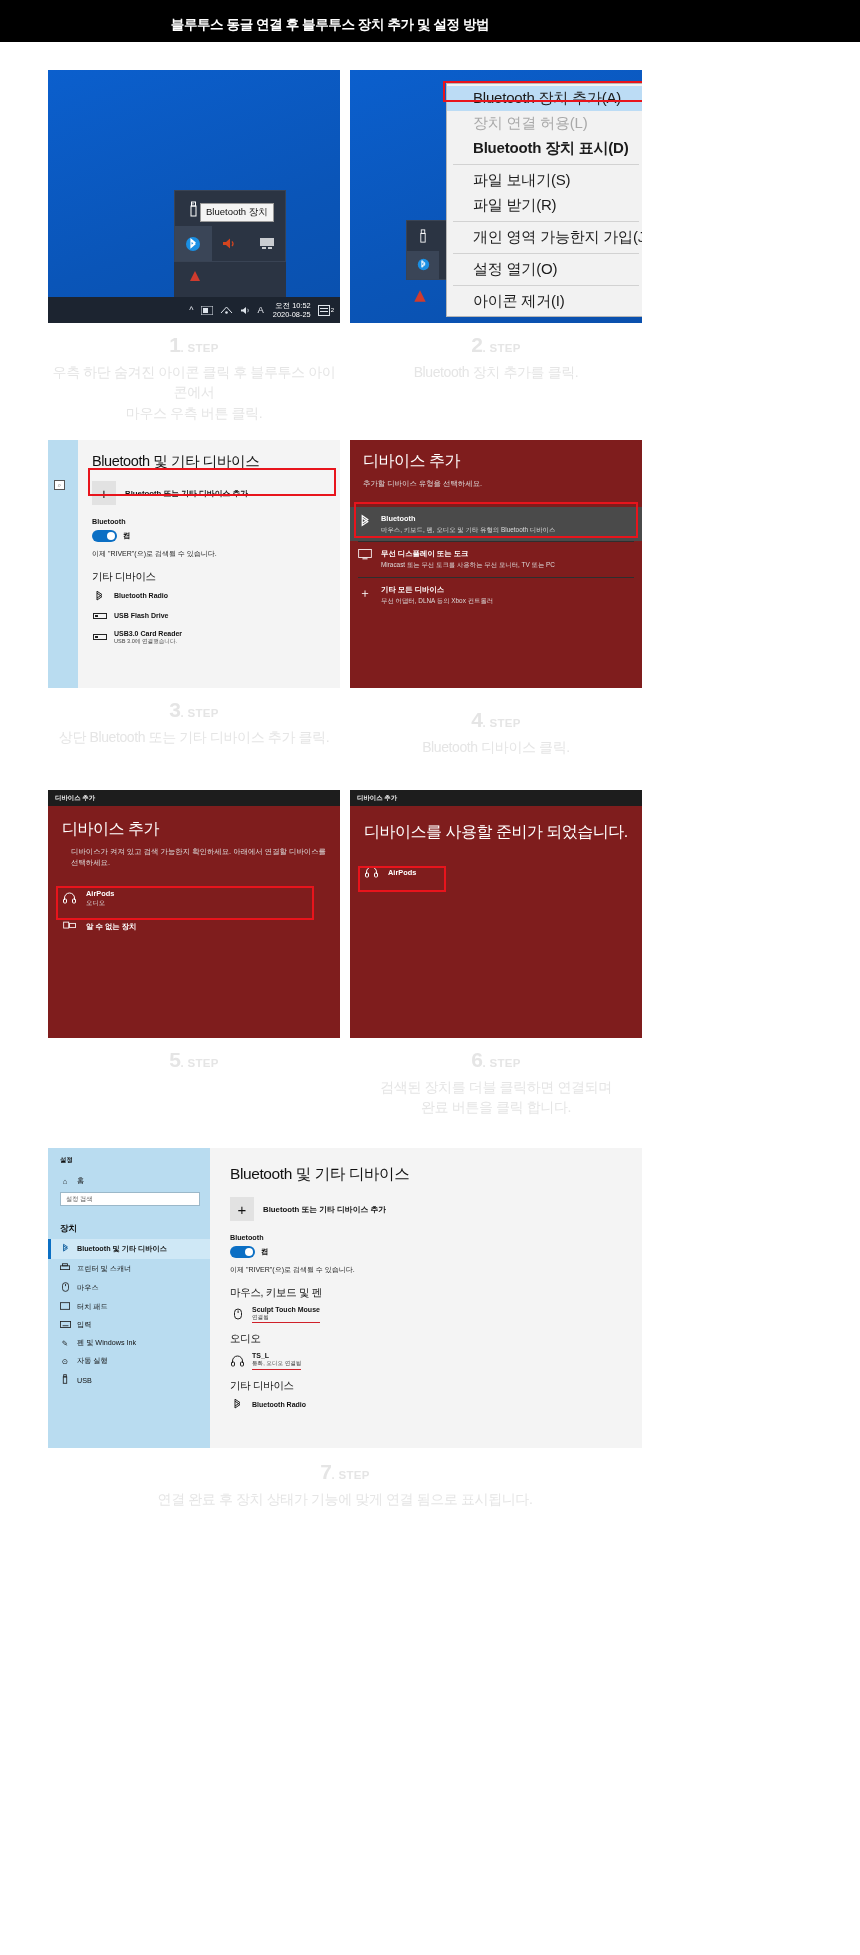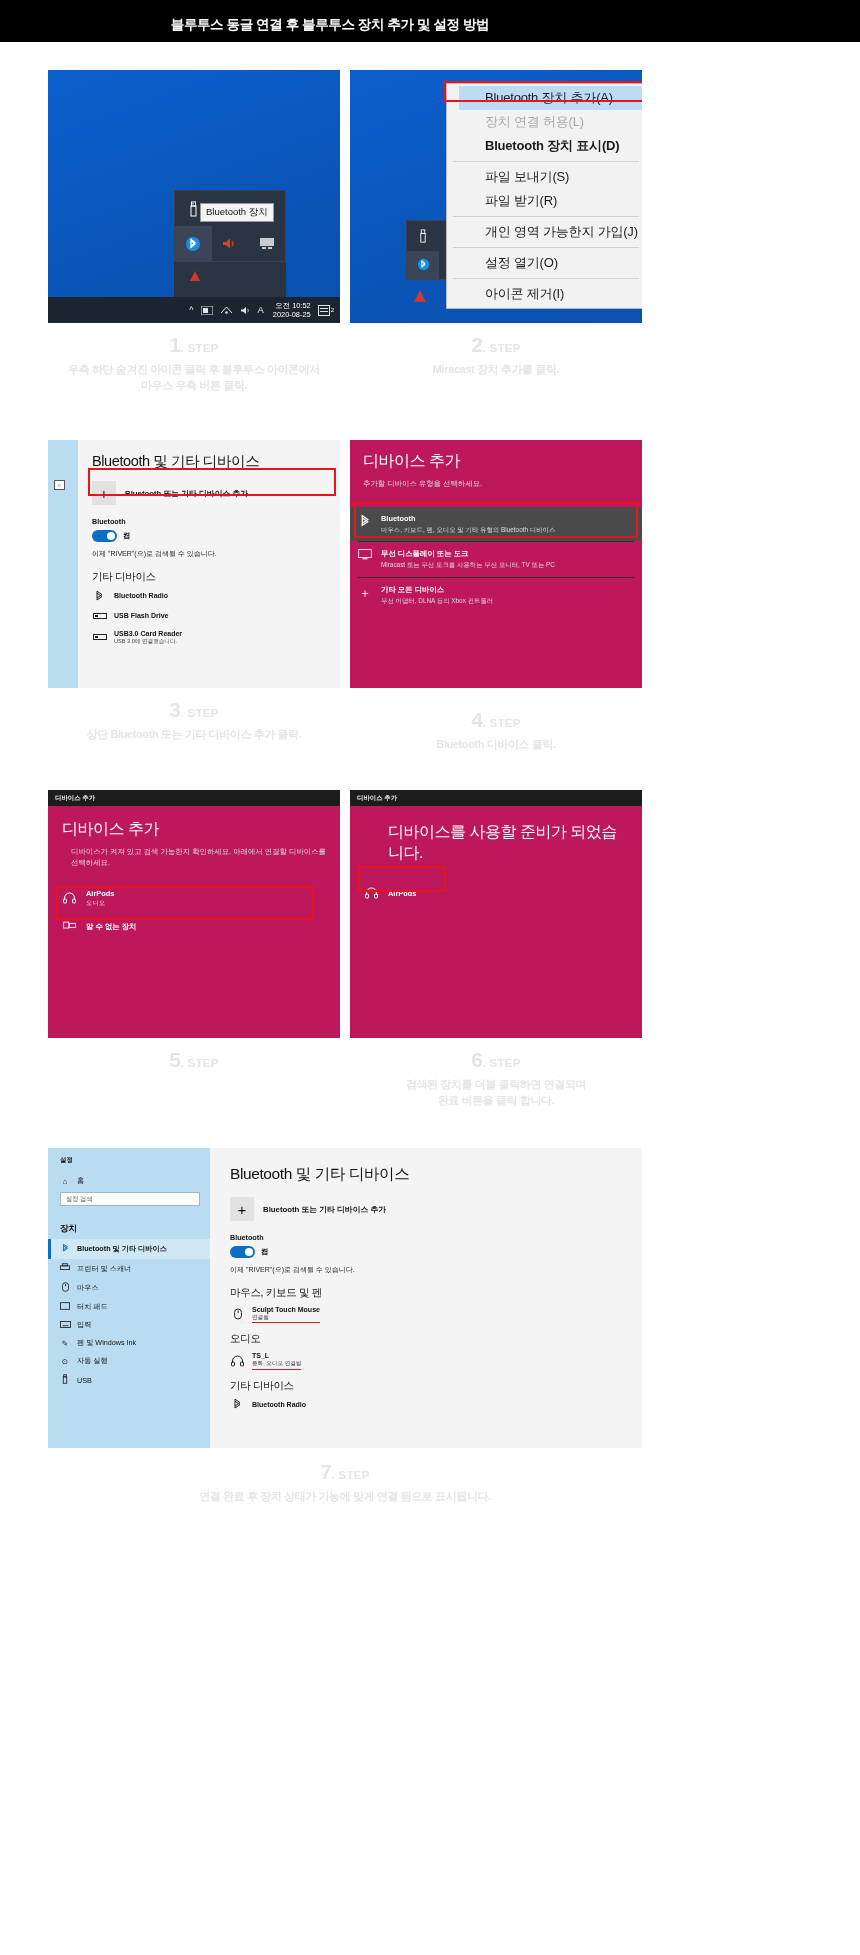--- a/index.html
+++ b/index.html
@@ -27,41 +27,41 @@
   .sheet {
     position:absolute; left:0; top:42px; width:860px; height:1913px;
     background:#fff;
   }
 
   
   .shot { position:absolute; overflow:hidden; }
   .cap { position:absolute; text-align:center; color:#e5e5e5; }
   .cap .num { font-size:21px; font-weight:bold; letter-spacing:-0.5px; }
   .cap .stp { font-size:11.5px; font-weight:bold; letter-spacing:0.3px; }
-  .cap .desc { font-size:11px; font-weight:bold; line-height:1.45; margin-top:5px; letter-spacing:-0.4px;}
+  .cap .desc { font-size:14px; font-weight:normal; line-height:1.45; margin-top:5px; letter-spacing:-0.4px;}
 
   
   .desk { width:100%; height:100%; background:#0a5bc4; background-image:linear-gradient(160deg,#0b5fcd 0%,#0a55b8 60%,#0a50ad 100%); position:relative; }
   .taskbar { position:absolute; left:0; right:0; bottom:0; height:26px; background:#1c2430; display:flex; align-items:center; justify-content:flex-end; padding-right:6px; gap:7px;}
   .tb-ico { color:#e6eaf0; font-size:9px; line-height:1; }
   .tb-clock { color:#fff; font-size:7.4px; line-height:1.25; text-align:right; margin-left:2px;}
   .tray-pop {
     position:absolute; background:#2b3443; border:1px solid #394354;
     display:grid; grid-template-columns:repeat(3,1fr); align-items:center; justify-items:center;
   }
   .tray-pop .cell { width:100%; height:100%; display:flex; align-items:center; justify-content:center; }
   .tray-pop .cell.sel { background:#3a4557; }
   .tooltip {
     position:absolute; background:#f4f4f4; border:1px solid #9a9a9a;
     font-size:9.5px; color:#111; padding:2px 5px; white-space:nowrap;
   }
 
   
   .ctx { position:absolute; background:#f2f2f2; border:1px solid #b6b6b6; padding:2px 0; }
-  .ctx .mi { font-size:13px; color:#1b1b1b; padding:3px 10px 3px 26px; white-space:nowrap; letter-spacing:-0.2px;margin-left:12px;}
+  .ctx .mi { font-size:15px; color:#1b1b1b; padding:3px 10px 3px 26px; white-space:nowrap; letter-spacing:-0.2px;}
   .ctx .mi.sel { background:#bcdcf5; }
   .ctx .mi.dis { color:#a9a9a9; }
   .ctx .mi.bold { font-weight:bold; }
   .ctx .sep { height:1px; background:#d2d2d2; margin:3px 6px; }
   .redbox { position:absolute; border:2.5px solid #e8141c; pointer-events:none; }
 
   
   .set-light { width:100%; height:100%; background:#f4f4f4; display:flex; }
   .set-side { background:#b9dcf0; height:100%; }
   .set-main { flex:1; background:#f4f4f4; padding:12px 14px 0 14px; overflow:hidden; }
@@ -76,21 +76,21 @@
   .toggle-txt { font-size:7.4px; color:#111; font-weight:bold;}
   .hint { font-size:7px; color:#222; margin-bottom:11px;}
   .grp-h { font-size:10.5px; color:#111; margin:9px 0 5px 0; letter-spacing:-0.3px;}
   .dev { display:flex; align-items:center; gap:7px; margin-bottom:7px;}
   .dev .ic { width:15px; height:13px; display:flex; align-items:center; justify-content:center; font-size:10px; color:#222;}
   .dev .tx { font-size:7px; color:#111; font-weight:bold; line-height:1.3;}
   .dev .tx small { display:block; font-size:5.6px; font-weight:normal; color:#444;}
   .sbar { width:11px; height:10px; border:1px solid #555; background:#fff; font-size:6px; color:#555; display:flex; align-items:center; justify-content:center;}
 
   
-  .dlg { width:100%; height:100%; background:#be185d; color:#fff; }
+  .dlg { width:100%; height:100%; background:#7f1d1d; color:#fff; }
   .dlg-bar { height:16px; background:#1d1d1d; display:flex; align-items:center; padding:0 7px; }
   .dlg-bar span { font-size:6.4px; color:#eee; font-weight:bold;}
   .dlg-body { padding:12px 14px; }
   .dlg-h { font-size:16px; letter-spacing:-0.5px; margin-bottom:7px;}
   .dlg-sub { font-size:7.4px; color:#ddd; margin-bottom:9px; line-height:1.45;}
   .opt { display:flex; align-items:flex-start; gap:9px; padding:7px 8px; }
   .opt.hl { background:#4a4a4a; }
   .opt .oi { font-size:12px; width:14px; text-align:center; color:#fff; }
   .opt .ot { font-size:7.4px; font-weight:bold; line-height:1.35;}
   .opt .ot small { display:block; font-weight:normal; font-size:6.4px; color:#ddd; margin-top:2px;}
@@ -258,21 +258,21 @@
         <div class="mi">설정 열기(O)</div>
         <div class="sep"></div>
         <div class="mi">아이콘 제거(I)</div>
       </div>
       <div class="redbox" style="left:93px; top:11px; width:206px; height:21px;"></div>
     </div>
   </div>
 
   <div class="cap" style="left:350px; top:333px; width:292px;">
     <span class="num">2</span><span class="stp">. STEP</span>
-    <div class="desc" style="white-space:pre-line;">Miracast 장치 추가를 클릭.</div>
+    <div class="desc" style="white-space:pre-line;">Bluetooth 장치 추가를 클릭.</div>
   </div>
 
   <div class="shot" style="left:48px; top:440px; width:292px; height:248px;">
     <div class="set-light">
       <div class="set-side" style="width:30px; position:relative;">
         <div class="sbar" style="position:absolute; left:6px; top:40px;">⌕</div>
       </div>
       <div class="set-main">
         <div class="set-h">Bluetooth 및 기타 디바이스</div>
         <div class="add-row">
@@ -413,21 +413,21 @@
 
   <div class="cap" style="left:48px; top:1048px; width:292px;">
     <span class="num">5</span><span class="stp">. STEP</span>
   </div>
 
   <div class="shot" style="left:350px; top:790px; width:292px; height:248px;">
     <div class="dlg">
       <div class="dlg-bar">
         <span>디바이스 추가</span>
       </div>
-      <div class="dlg-body" style="padding:16px 14px 10px 14px;margin-left:24px;">
+      <div class="dlg-body" style="padding:16px 14px 10px 14px;">
         <div class="dlg-h">디바이스를 사용할 준비가 되었습니다.</div>
       </div>
       <div style="padding:0 6px;">
         <div class="dev-row">
           <div class="di">
             <svg width="13" height="12" viewBox="0 0 13 12">
                 <path d="M1.5 8V6a5 5 0 0110 0v2" fill="none" stroke="#fff" stroke-width="1"></path>
                 <rect x="0.5" y="7" width="3" height="4" rx="1" fill="none" stroke="#fff" stroke-width="1"></rect>
                 <rect x="9.5" y="7" width="3" height="4" rx="1" fill="none" stroke="#fff" stroke-width="1"></rect>
               </svg>

